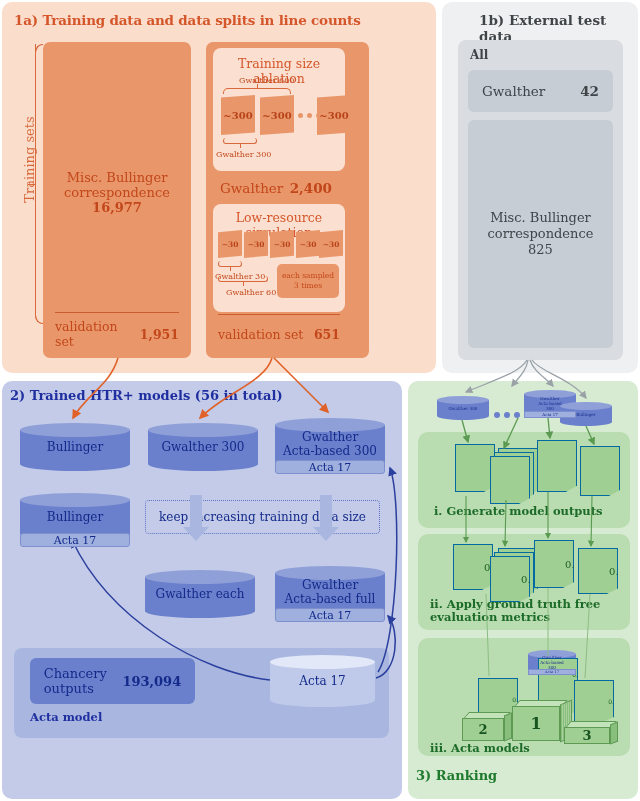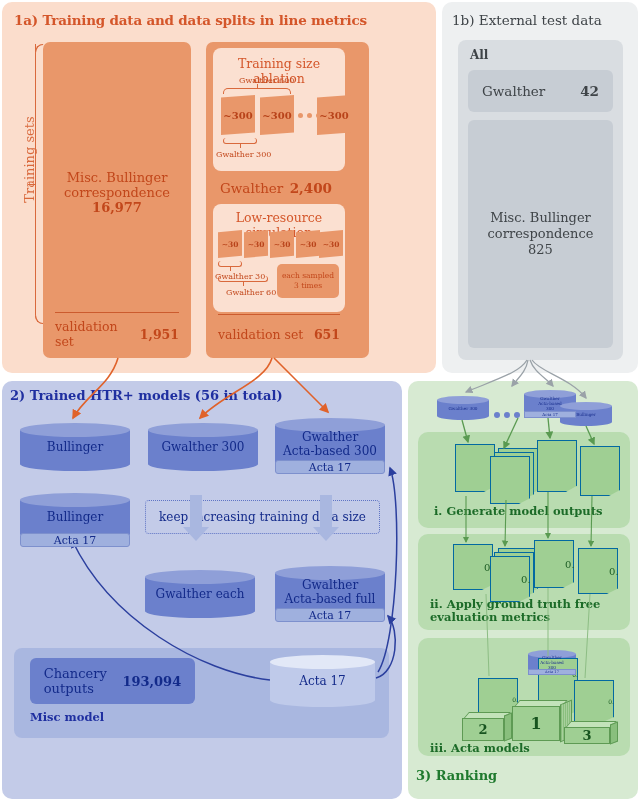--- a/index.html
+++ b/index.html
@@ -103,22 +103,22 @@
     display:flex; align-items:center; justify-content:center;
     font-family:"DejaVu Serif", serif; padding:2px;
   }
 
   
   #panel-1b {
     left:442px; top:2px; width:196px; height:371px;
     background:#eef0f1;
   }
   .sec-title-gray {
-    font-family:"DejaVu Serif", serif; font-weight:normal;
-    color:#3f4448; font-size:13.5px;
+    font-family:"DejaVu Serif", serif; font-weight:bold;
+    color:#3f4448; font-size:13.5px;margin-left:27px;
   }
   #title-1b{ position:absolute; left:10px; top:10px; }
   #all-card {
     position:absolute; left:16px; top:38px; width:165px; height:320px;
     background:#d9dde1; border-radius:8px;
   }
   #all-label {
     position:absolute; left:12px; top:8px; color:#3f4448;
     font-family:"DejaVu Serif", serif; font-weight:bold; font-size:12px;
   }
@@ -271,21 +271,21 @@
   .podium-side {
     position:absolute; background:#89bf7d; border:1px solid #5e9a54;
   }
   svg.overlay { position:absolute; left:0; top:0; width:640px; height:801px;
                 pointer-events:none; }
 </style>
 </head>
 <body>
 
 <div class="panel" id="panel-1a">
-  <div class="sec-title-orange" id="title-1a">1a) Training data and data splits in line metrics</div>
+  <div class="sec-title-orange" id="title-1a">1a) Training data and data splits in line counts</div>
 
   <div class="brace-v" style="top:42px;">
     <span style="position:absolute;top:0;left:-0.6px;width:8px;height:8px;border-left:1.2px solid #d9693c;border-top:1.2px solid #d9693c;border-top-left-radius:8px;"></span>
     <span style="position:absolute;bottom:0;left:-0.6px;width:8px;height:8px;border-left:1.2px solid #d9693c;border-bottom:1.2px solid #d9693c;border-bottom-left-radius:8px;"></span>
     <span style="position:absolute;top:50%;left:-8px;width:8px;height:1.2px;background:#d9693c;"></span>
   </div>
   <div class="training-sets-label">Training sets</div>
 
   <div class="orange-box" id="bullinger-box">
     <div class="big-label" style="top:128px;">Misc. Bullinger</div>
@@ -439,21 +439,21 @@
 <div class="acta-strip" style="left:275px;top:608px;width:110px;height:14px;">Acta 17</div>
 
 <div id="base-model-box">
   <div id="chancery">
     <div style="text-align:left;">
       <div>Chancery</div>
       <div>outputs</div>
     </div>
     <div style="font-weight:bold;">193,094</div>
   </div>
-  <div id="base-model-label">Misc model</div>
+  <div id="base-model-label">Acta model</div>
 </div>
 
 <div class="cyl" id="acta17-cyl">
   <div class="bot"></div>
     <div class="body"></div>
     <div class="top"></div>
   <div class="txt">Acta 17</div>
 </div>
 
 <div class="panel" id="panel-3"></div>

